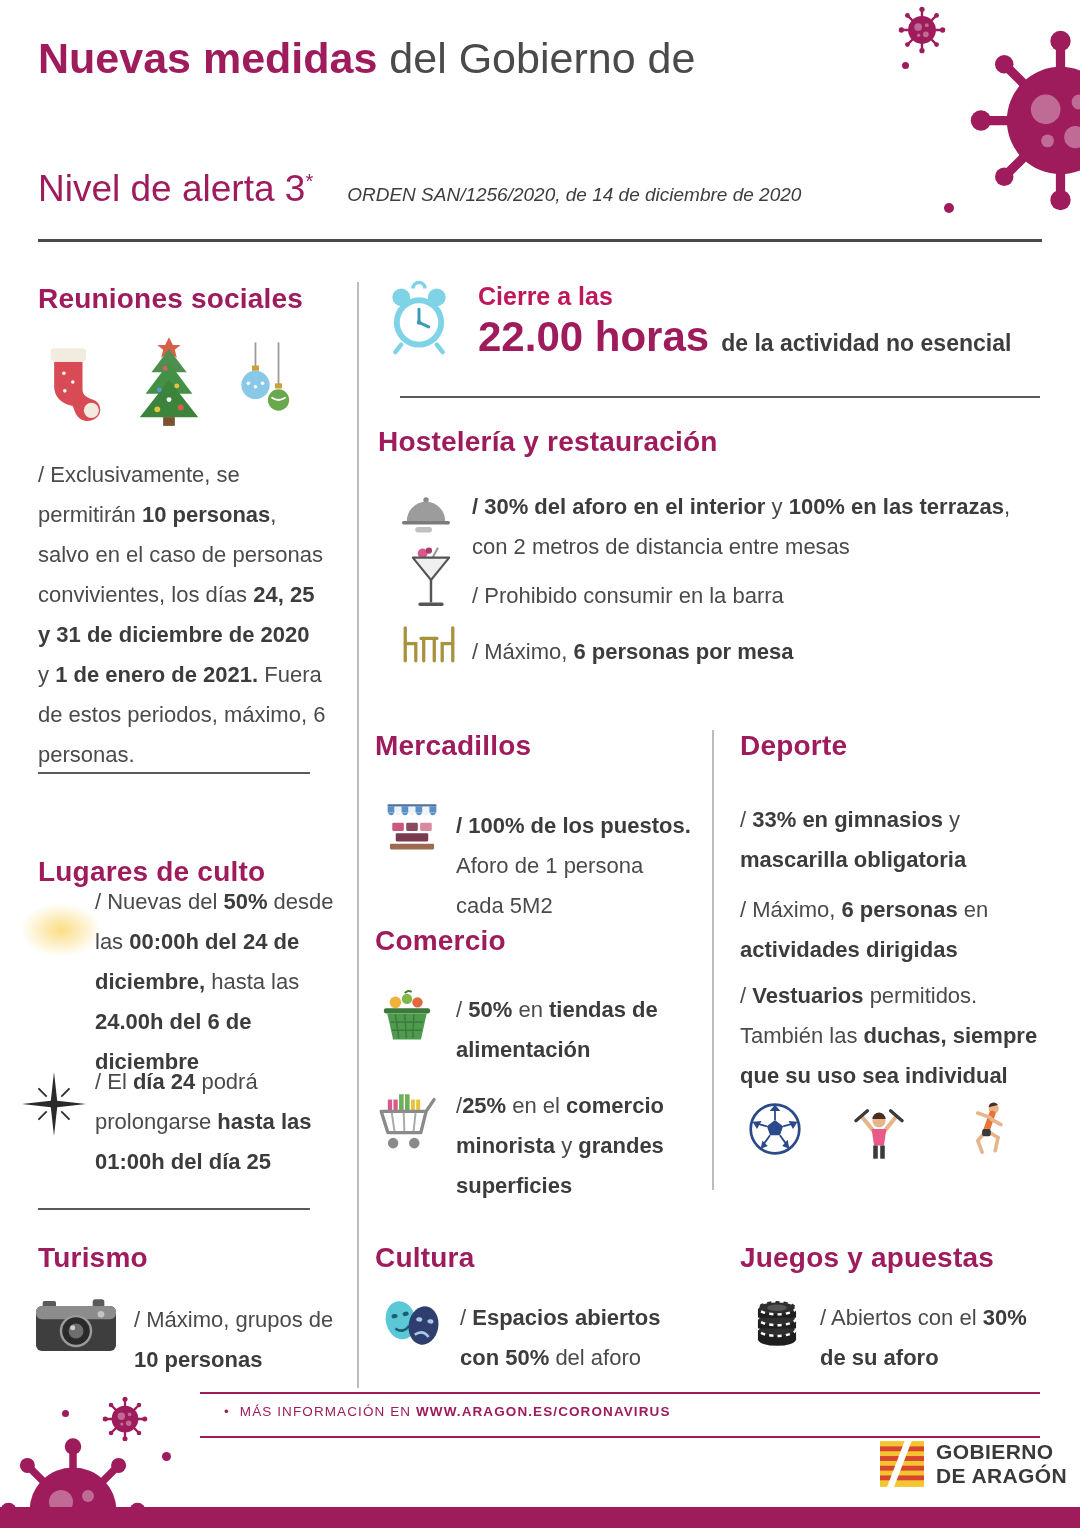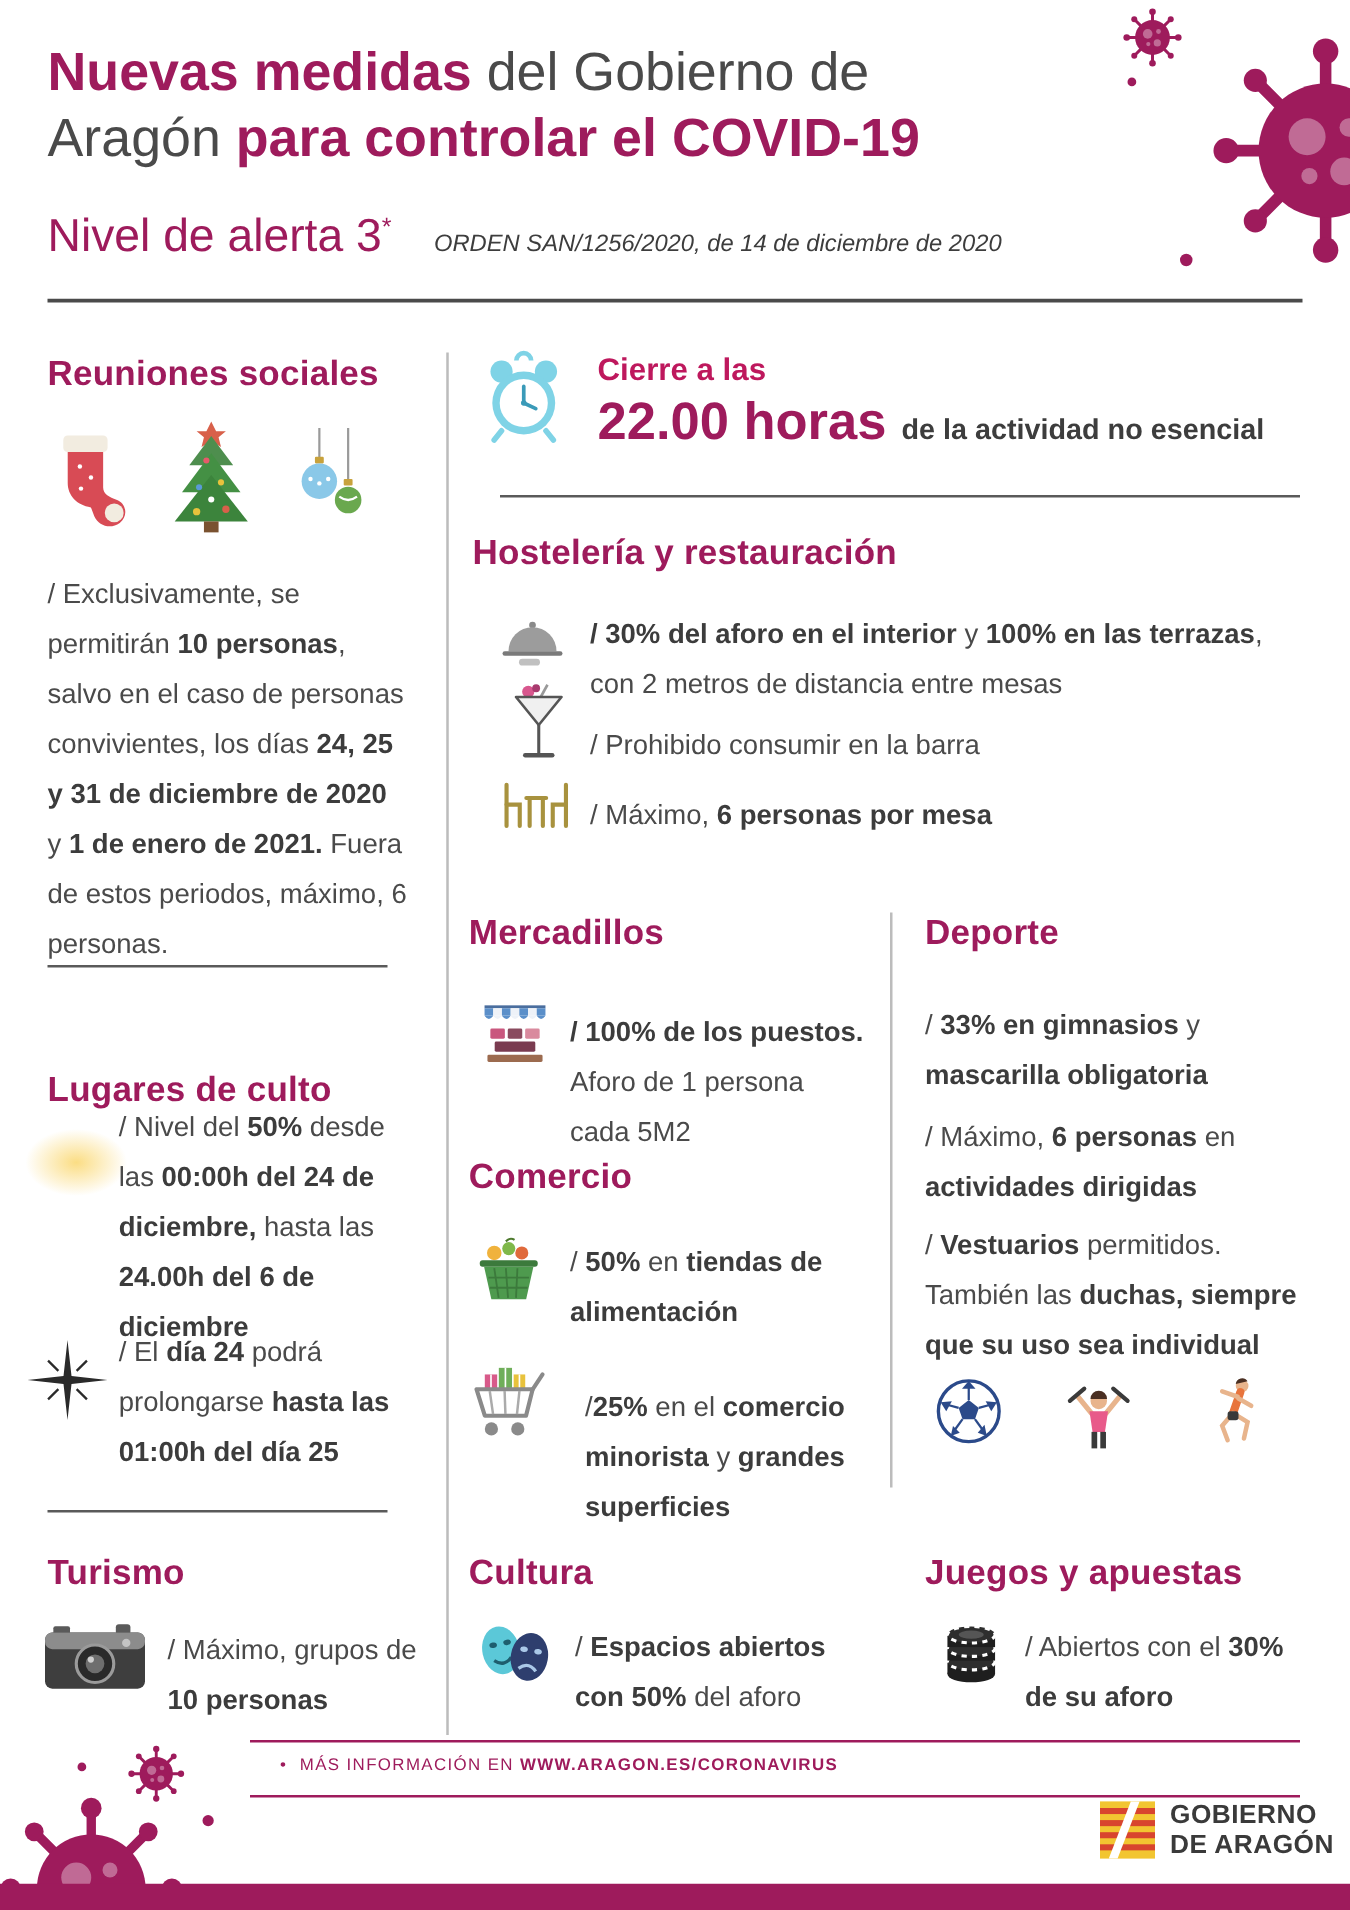--- a/index.html
+++ b/index.html
@@ -74,21 +74,21 @@
   .p-host3 { left:472px; top:632px; width:560px; }
 
   
   .h-mercadillos { left:375px; top:730px; }
   .market { left:383px; top:792px; width:58px; height:64px; }
   .p-mercadillos { left:456px; top:786px; width:238px;margin-top:20px; }
   .h-comercio { left:375px; top:925px; }
   .basket { left:378px; top:986px; width:58px; height:60px; }
   .p-comercio1 { left:456px; top:990px; width:238px; }
   .cart { left:372px; top:1082px; width:66px; height:80px; }
-  .p-comercio2 { left:468px; top:1086px; width:244px;margin-top:20px; }
+  .p-comercio2 { left:456px; top:1086px; width:244px; }
 
   .vdiv-sub { left:712px; top:730px; height:460px; }
 
   
   .h-deporte { left:740px; top:730px; }
   .p-deporte1 { left:740px; top:800px; width:292px; }
   .p-deporte2 { left:740px; top:890px; width:292px; }
   .p-deporte3 { left:740px; top:976px; width:308px; }
   .sports { left:748px; top:1092px; display:flex; gap:44px; align-items:center; }
 
@@ -144,21 +144,20 @@
             <circle cx="58" cy="59" r="6"></circle>
           <circle cx="60" cy="40" r="4"></circle>
             <circle cx="43" cy="61" r="3.5"></circle>
         </g>
       </g>
     </defs>
   </svg>
 
   <h1 class="abs title">
     <span class="line"><span class="accent">Nuevas medidas</span><span> del Gobierno de</span></span>
-    <span class="line"><span>Aragón </span><span class="accent">para controlar el COVID-19</span></span>
   </h1>
 
   <div class="abs alert-row">
     <span class="alert"><span>Nivel de alerta 3</span><sup>*</sup></span>
     <span class="order">ORDEN SAN/1256/2020, de 14 de diciembre de 2020</span>
   </div>
 
   <div class="abs rule-header"></div>
 
   <svg class="abs virus-a" viewBox="0 0 100 100">
@@ -207,21 +206,21 @@
       <path d="M40,62 q8,6 16,0" stroke="#fff" stroke-width="2" fill="none"></path>
     </svg>
   </div>
 
   <p class="abs body p-social"><span>/ Exclusivamente, se permitirán </span><b>10 personas</b><span>, salvo en el caso de personas convivientes, los días </span><b>24, 25 y 31 de diciembre de 2020</b><span> y </span><b>1 de enero de 2021.</b><span> Fuera de estos periodos, máximo, 6 personas.</span></p>
 
   <div class="abs hline div-left1"></div>
 
   <h2 class="abs sec h-culto">Lugares de culto</h2>
   <div class="abs glow"></div>
-  <p class="abs body p-culto1"><span>/ Nivel del </span><b>50%</b><span>  desde las </span><b>00:00h del 24 de diciembre,</b><span> hasta las </span><b>24.00h del 6 de diciembre</b></p>
+  <p class="abs body p-culto1"><span>/ Nuevas del </span><b>50%</b><span>  desde las </span><b>00:00h del 24 de diciembre,</b><span> hasta las </span><b>24.00h del 6 de diciembre</b></p>
 
   <svg class="abs star-icon" viewBox="0 0 70 70">
     <polygon points="35,0 38.5,31.5 70,35 38.5,38.5 35,70 31.5,38.5 0,35 31.5,31.5" fill="#2a2a2a"></polygon>
     <g stroke="#2a2a2a" stroke-width="2">
       <line x1="18" y1="18" x2="27" y2="27"></line>
         <line x1="52" y1="18" x2="43" y2="27"></line>
       <line x1="18" y1="52" x2="27" y2="43"></line>
         <line x1="52" y1="52" x2="43" y2="43"></line>
     </g>
   </svg>

